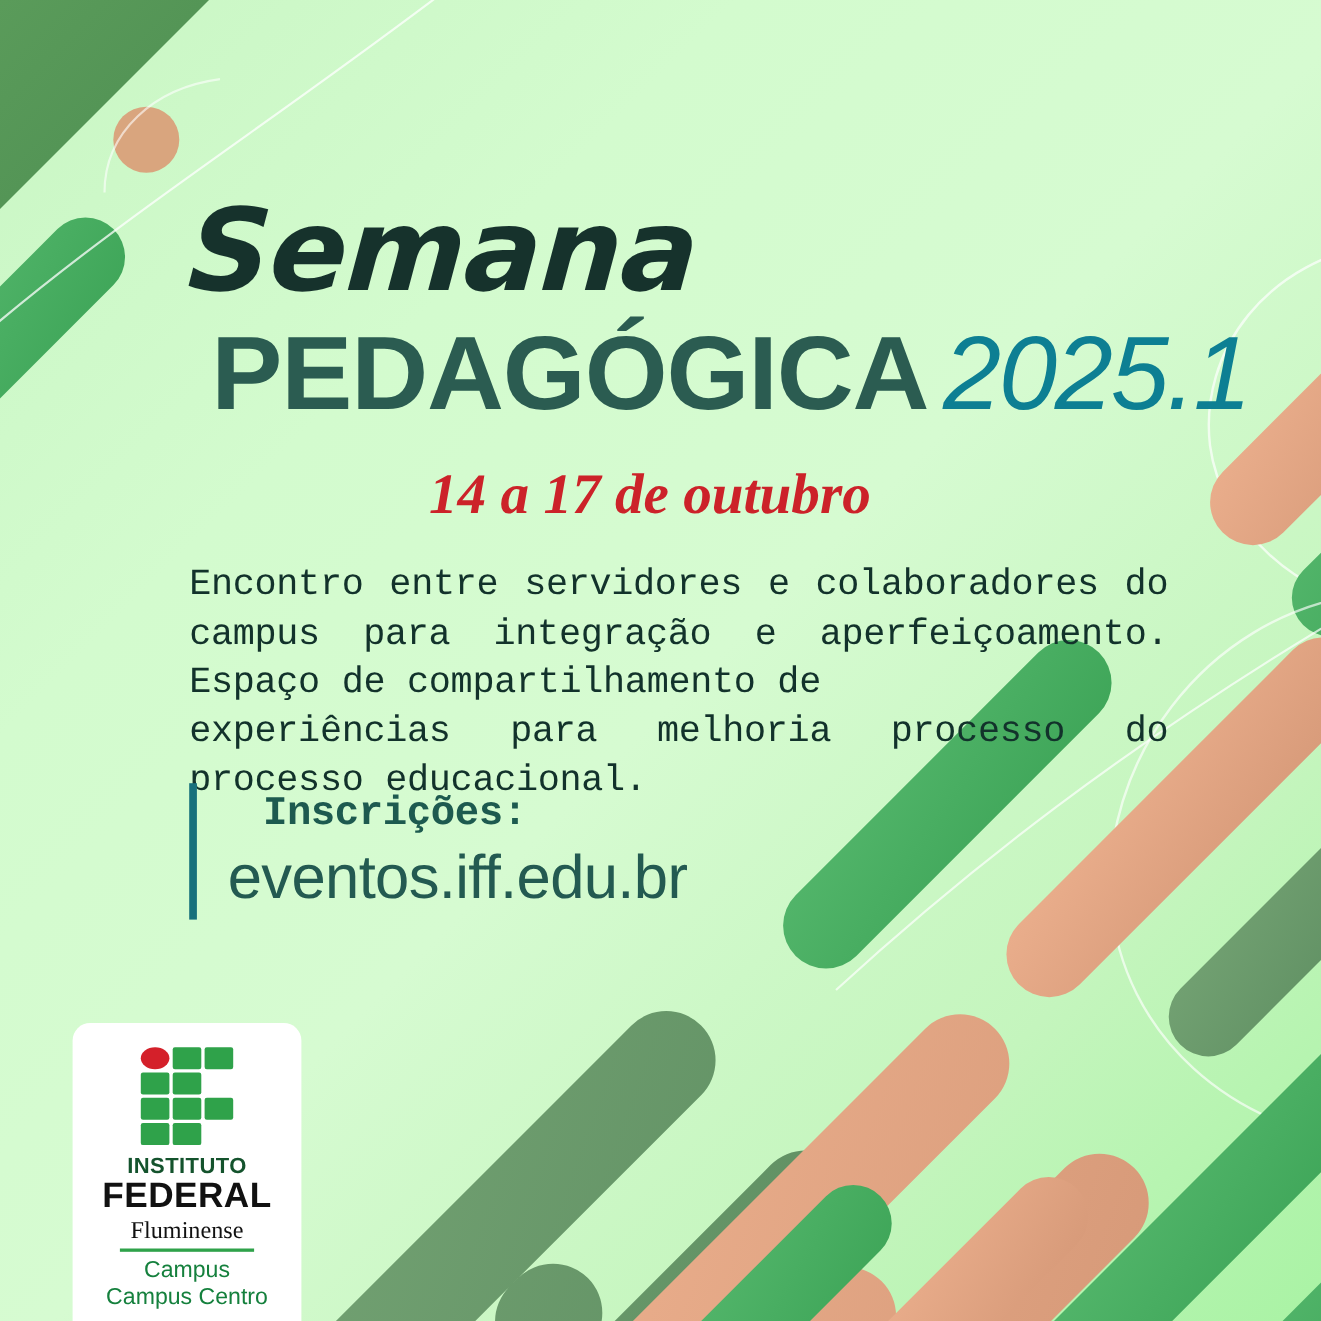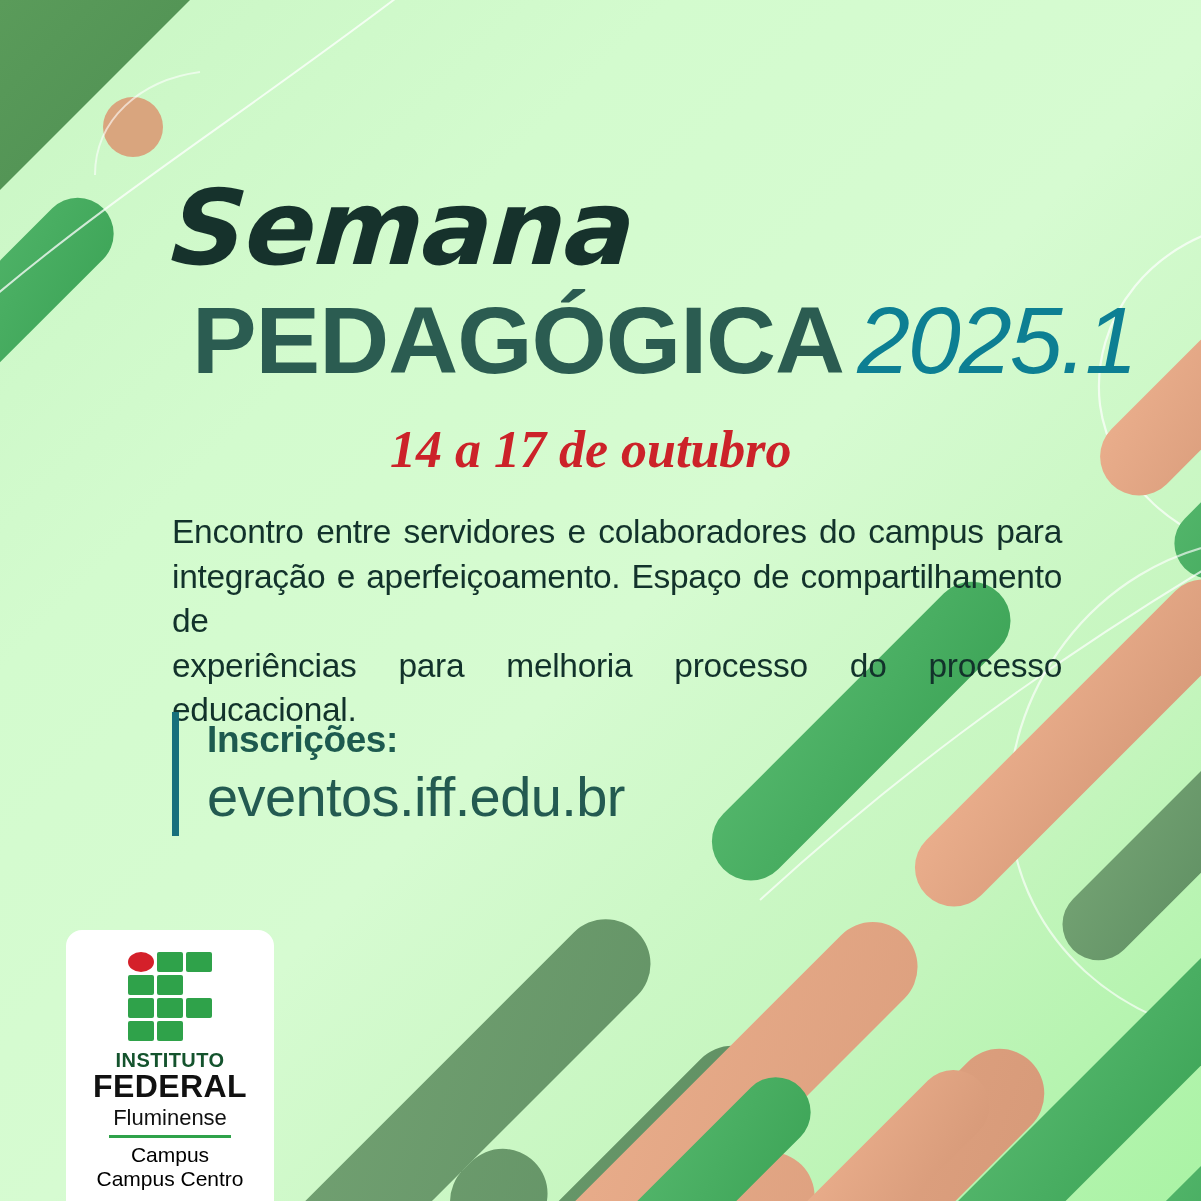--- a/index.html
+++ b/index.html
@@ -80,21 +80,21 @@
     font-style: italic;
     line-height: 1;
     color: #cc2229;
     letter-spacing: 0px;
   }
 
   .body-copy {
     position: absolute;
     left: 172px; top: 510px;
     width: 890px;
-    font-family: Liberation Sans, sans-serif;
+    font-family: Liberation Mono, monospace;
     font-size: 33.5px;
     line-height: 1.33;
     font-weight: 400;
     color: #12322b;
     text-align: justify;
     letter-spacing: -0.3px;
   }
   .body-copy .last { display: block; }
 
   .signup {
@@ -102,26 +102,27 @@
     left: 172px; top: 712px;
     padding-left: 28px;
     border-left: 7px solid #17707c;
     height: 124px;
     display: flex;
     flex-direction: column;
     justify-content: center;
     gap: 4px;
   }
   .signup-label {
-    font-family: Liberation Sans, sans-serif;
+    font-family: Liberation Mono, monospace;
     font-size: 37px;
     font-weight: 700;
     color: #1d5a4f;
     line-height: 1.15;
     letter-spacing: -0.4px;
+    margin-left: 32px;
   }
   .signup-url {
     font-family: "Liberation Sans", sans-serif;
     font-size: 56px;
     font-weight: 400;
     color: #235a51;
     line-height: 1.15;
     letter-spacing: -0.6px;
   }
 
@@ -161,37 +162,37 @@
   .logo-fed {
     font-family: "Liberation Sans", sans-serif;
     font-weight: 700;
     font-size: 32px;
     letter-spacing: 0.4px;
     color: #111111;
     line-height: 1.05;
     text-align: center;
   }
   .logo-flu {
-    font-family: Liberation Sans, sans-serif;
+    font-family: Liberation Serif, serif;
     font-weight: 400;
     font-size: 22px;
     color: #111111;
     line-height: 1.25;
     text-align: center;
   }
   .logo-rule {
     width: 122px; height: 2.5px;
     background: #2fa24a;
     margin: 4px 0 5px 0;
   }
   .logo-campus {
     font-family: "Liberation Sans", sans-serif;
     font-weight: 400;
     font-size: 21px;
-    color: #000000;
+    color: #15803d;
     line-height: 1.18;
     text-align: center;
   }
 </style>
 </head>
 <body>
 
 <div class="poster">
 
   <div class="deco">

